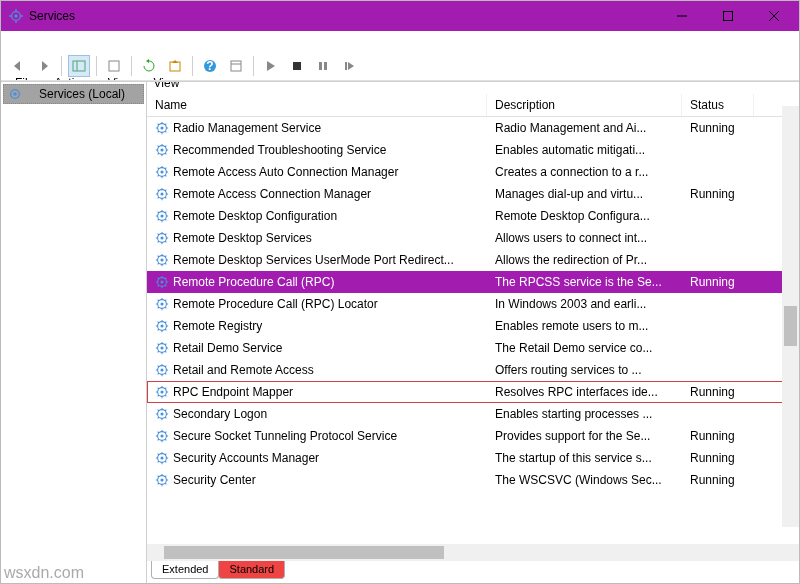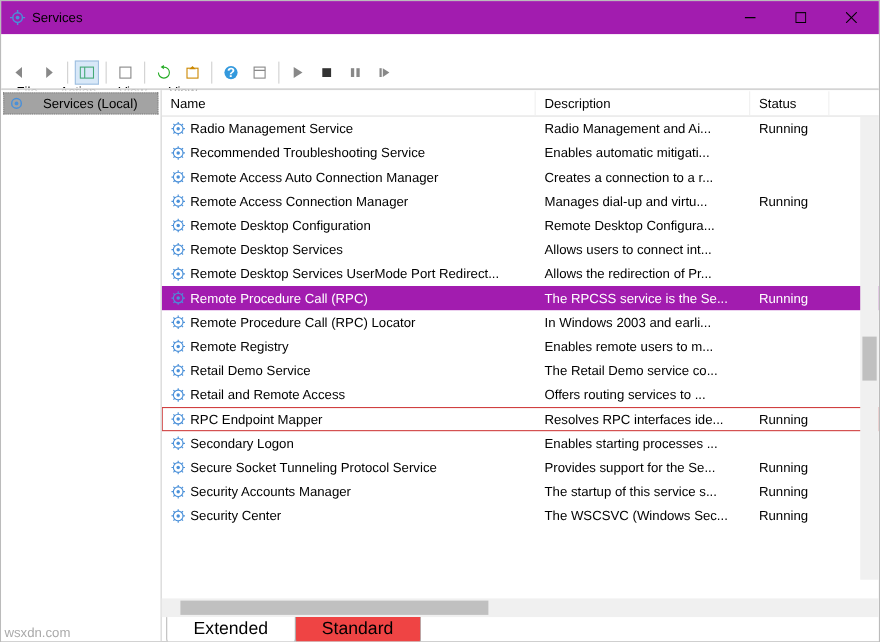--- a/index.html
+++ b/index.html
@@ -12,41 +12,41 @@
 .menubar .menu { padding: 2px 10px; cursor: default; margin-top: 43px; }
 .toolbar { height: 30px; display: flex; align-items: center; padding: 0 6px; gap: 4px; border-bottom: 1px solid #e0e0e0; }
 .toolbar .sep { width: 1px; height: 20px; background: #d0d0d0; margin: 0 2px; }
 .toolbar .btn { width: 22px; height: 22px; display: flex; align-items: center; justify-content: center; cursor: pointer; border: 1px solid transparent; }
 .toolbar .btn.active { border: 1px solid #a0c0e0; background: #d8e8f8; }
 .body { flex: 1; display: flex; border-top: 1px solid #d0d0d0; min-height: 0; }
 .sidebar { width: 146px; border-right: 1px solid #d0d0d0; padding: 2px; background: #fff; }
 .sidebar .node { display: flex; align-items: center; gap: 17px; padding: 2px 4px; background: #a3a3a3; border: 1px dotted #888; }
 .main { flex: 1; display: flex; flex-direction: column; min-width: 0; }
 .list { flex: 1; overflow: hidden; display: flex; flex-direction: column; position: relative; }
-.header-row { display: flex; border-bottom: 1px solid #e0e0e0; background: #fff; height: 24px; align-items: center; }
+.header-row { display: flex; border-bottom: 1px solid #e0e0e0; background: #fff; height: 24px; align-items: center; margin-top: 11px; }
 .header-row .col { padding: 4px 8px; border-right: 1px solid #f0f0f0; font-weight: normal; cursor: pointer; }
 .col-name { width: 340px; flex-shrink: 0; }
 .col-desc { width: 195px; flex-shrink: 0; }
 .col-status { width: 72px; flex-shrink: 0; }
 .rows { flex: 1; overflow: hidden; }
 .row { display: flex; height: 22px; align-items: center; white-space: nowrap; }
 .row .cell { padding: 2px 8px; overflow: hidden; text-overflow: ellipsis; display: flex; align-items: flex-start; gap: 4px; }
 .row.selected { background: #a21caf; color: #fff; }
 .row.highlight { outline: 1px solid #d04040; outline-offset: -1px; }
 .vscroll { position: absolute; right: 0; top: 24px; width: 17px; bottom: 17px; background: #f0f0f0; }
 .vscroll .thumb { position: absolute; left: 2px; right: 2px; top: 200px; height: 40px; background: #c0c0c0; }
 .hscroll { height: 17px; background: #f0f0f0; display: flex; align-items: center; }
 .hscroll .track { flex: 1; height: 17px; position: relative; margin: 0 17px; }
 .hscroll .thumb { position: absolute; left: 0; width: 280px; top: 2px; bottom: 2px; background: #c0c0c0; }
 .tabs { height: 22px; display: flex; align-items: flex-start; padding-left: 4px; }
-.tabs .tab { padding: 2px 24px 3px; border: 1px solid #b0b0b0; border-top: none; background: #fff; cursor: pointer; font-size: 16px; border-radius: 0 0 4px 4px; margin-right: -1px; }
+.tabs .tab { padding: 2px 10px 3px; border: 1px solid #b0b0b0; border-top: none; background: #fff; cursor: pointer; font-size: 11px; border-radius: 0 0 4px 4px; margin-right: -1px; }
 .tabs .tab.active { background: #ef4444; }
 .gear-icon { width: 14px; height: 14px; display: inline-block; }
 .gear-icon svg { width: 14px; height: 14px; }
-.watermark { position: absolute; bottom: 2px; left: 4px; font-size: 12px; color: #aaa; }
+.watermark { position: absolute; bottom: 2px; left: 4px; font-size: 16px; color: #aaa; }
 </style>
 </head>
 <body>
 
 <div class="titlebar">
   <span class="gear-icon">
     <svg viewBox="0 0 16 16">
         <circle cx="8" cy="8" r="5" fill="none" stroke="#4a90d9" stroke-width="1.5"></circle>
         <circle cx="8" cy="8" r="2" fill="#4a90d9"></circle>
         <g stroke="#4a90d9" stroke-width="1.5">

